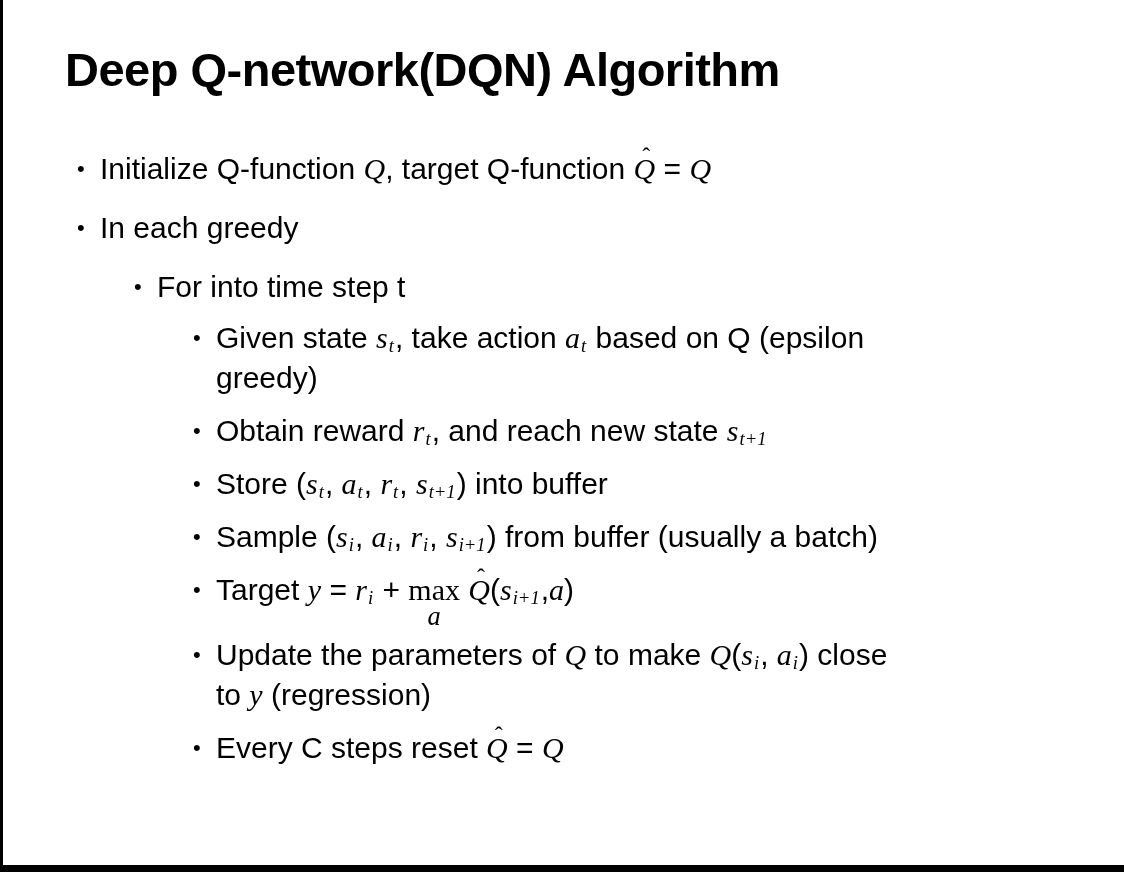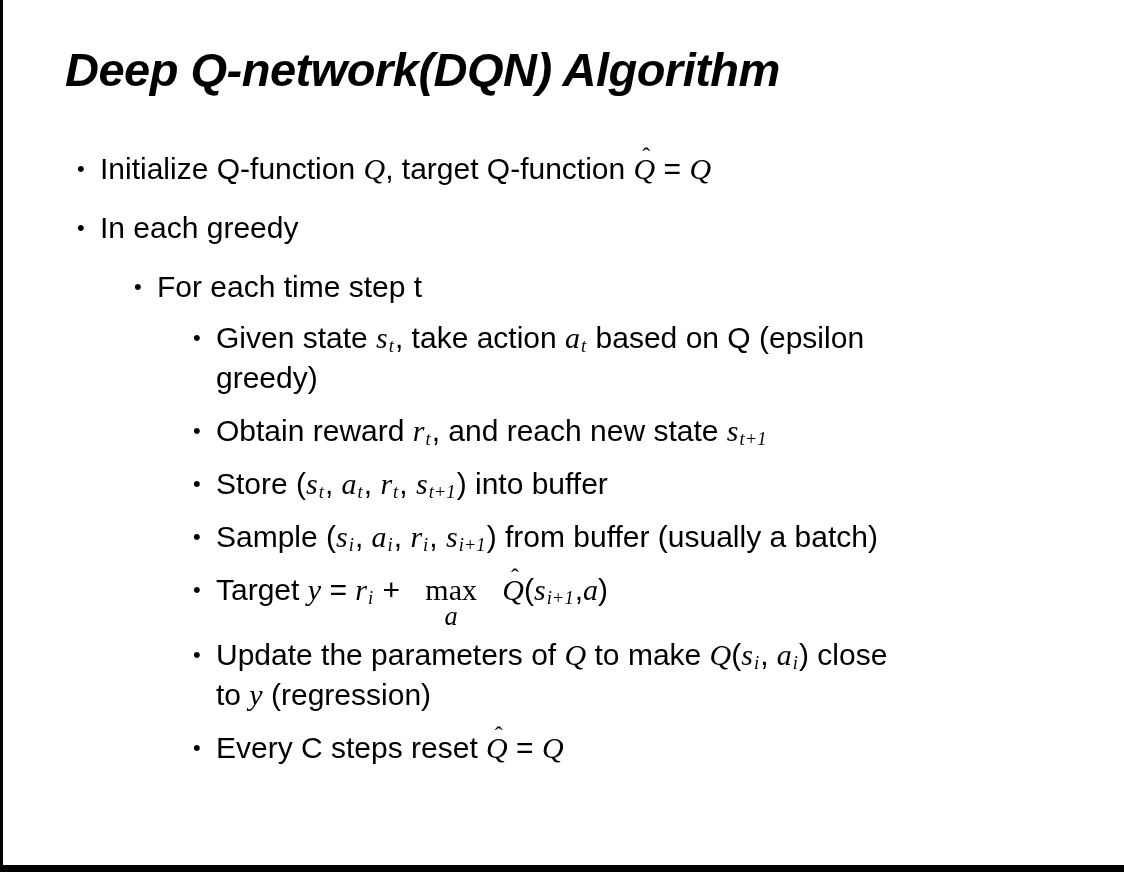--- a/index.html
+++ b/index.html
@@ -14,21 +14,21 @@
     background:#ffffff;
     border-left:3px solid #000;
     box-sizing:border-box;
   }
   .bottom-bar{
     position:absolute;left:0;right:0;bottom:0;height:7px;background:#000;
   }
   .title{
     position:absolute;left:62px;top:42px;
     font-size:47px;font-weight:bold;letter-spacing:-0.5px;
-    white-space:nowrap;color:#000;font-style:italic;
+    white-space:nowrap;color:#000;
   }
   .bullets{
     position:absolute;left:0;top:149px;right:20px;
   }
   .bullet{
     display:flex;align-items:flex-start;
     font-size:30px;line-height:40px;
   }
   .lvl0{margin-left:74px;margin-bottom:19px;}
   .lvl1{margin-left:131px;margin-bottom:11px;}
@@ -56,21 +56,21 @@
     position:absolute;top:-5px;left:58%;
     transform:translateX(-50%);
     font-size:0.8em;line-height:1;
     font-family:"Liberation Serif","DejaVu Serif",serif;
     font-style:normal;
   }
   .maxop{
     display:inline-block;position:relative;
     text-align:center;
     padding-bottom:25px;
-    margin:0 17px;
+    margin:0 0;
   }
   .maxop .maxword{
     font-family:"Liberation Serif","DejaVu Serif",serif;
     font-style:normal;
   }
   .maxop .maxsub{
     position:absolute;top:33px;left:50%;
     transform:translateX(-50%);
     font-family:"Liberation Serif","DejaVu Serif",serif;
     font-style:italic;
@@ -86,21 +86,21 @@
       <div class="bullet lvl0">
         <span class="marker">•</span>
         <span class="content">Initialize Q-function <span class="mvar">Q</span>, target Q-function <span class="mhat"><span class="hatmark">ˆ</span><span class="mvar">Q</span></span> = <span class="mvar">Q</span></span>
       </div>
       <div class="bullet lvl0">
         <span class="marker">•</span>
         <span class="content">In each greedy</span>
       </div>
       <div class="bullet lvl1">
         <span class="marker">•</span>
-        <span class="content">For each time step t</span>
+        <span class="content">For into time step t</span>
       </div>
       <div class="bullet lvl2">
         <span class="marker">•</span>
         <span class="content">Given state <span class="mvar">s</span><span class="msub">t</span>, take action <span class="mvar">a</span><span class="msub">t</span> based on Q (epsilon<br>greedy)</span>
       </div>
       <div class="bullet lvl2">
         <span class="marker">•</span>
         <span class="content">Obtain reward <span class="mvar">r</span><span class="msub">t</span>, and reach new state <span class="mvar">s</span><span class="msub">t+1</span></span>
       </div>
       <div class="bullet lvl2">

